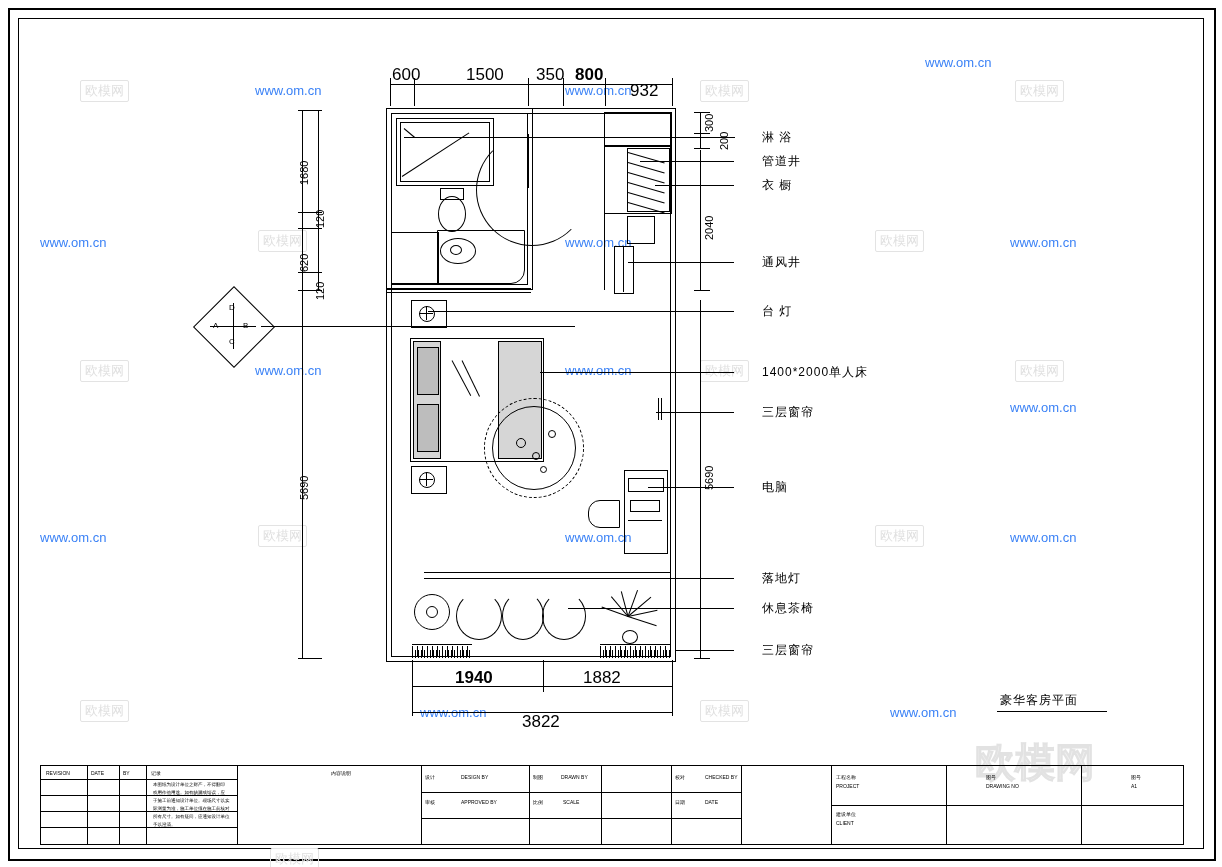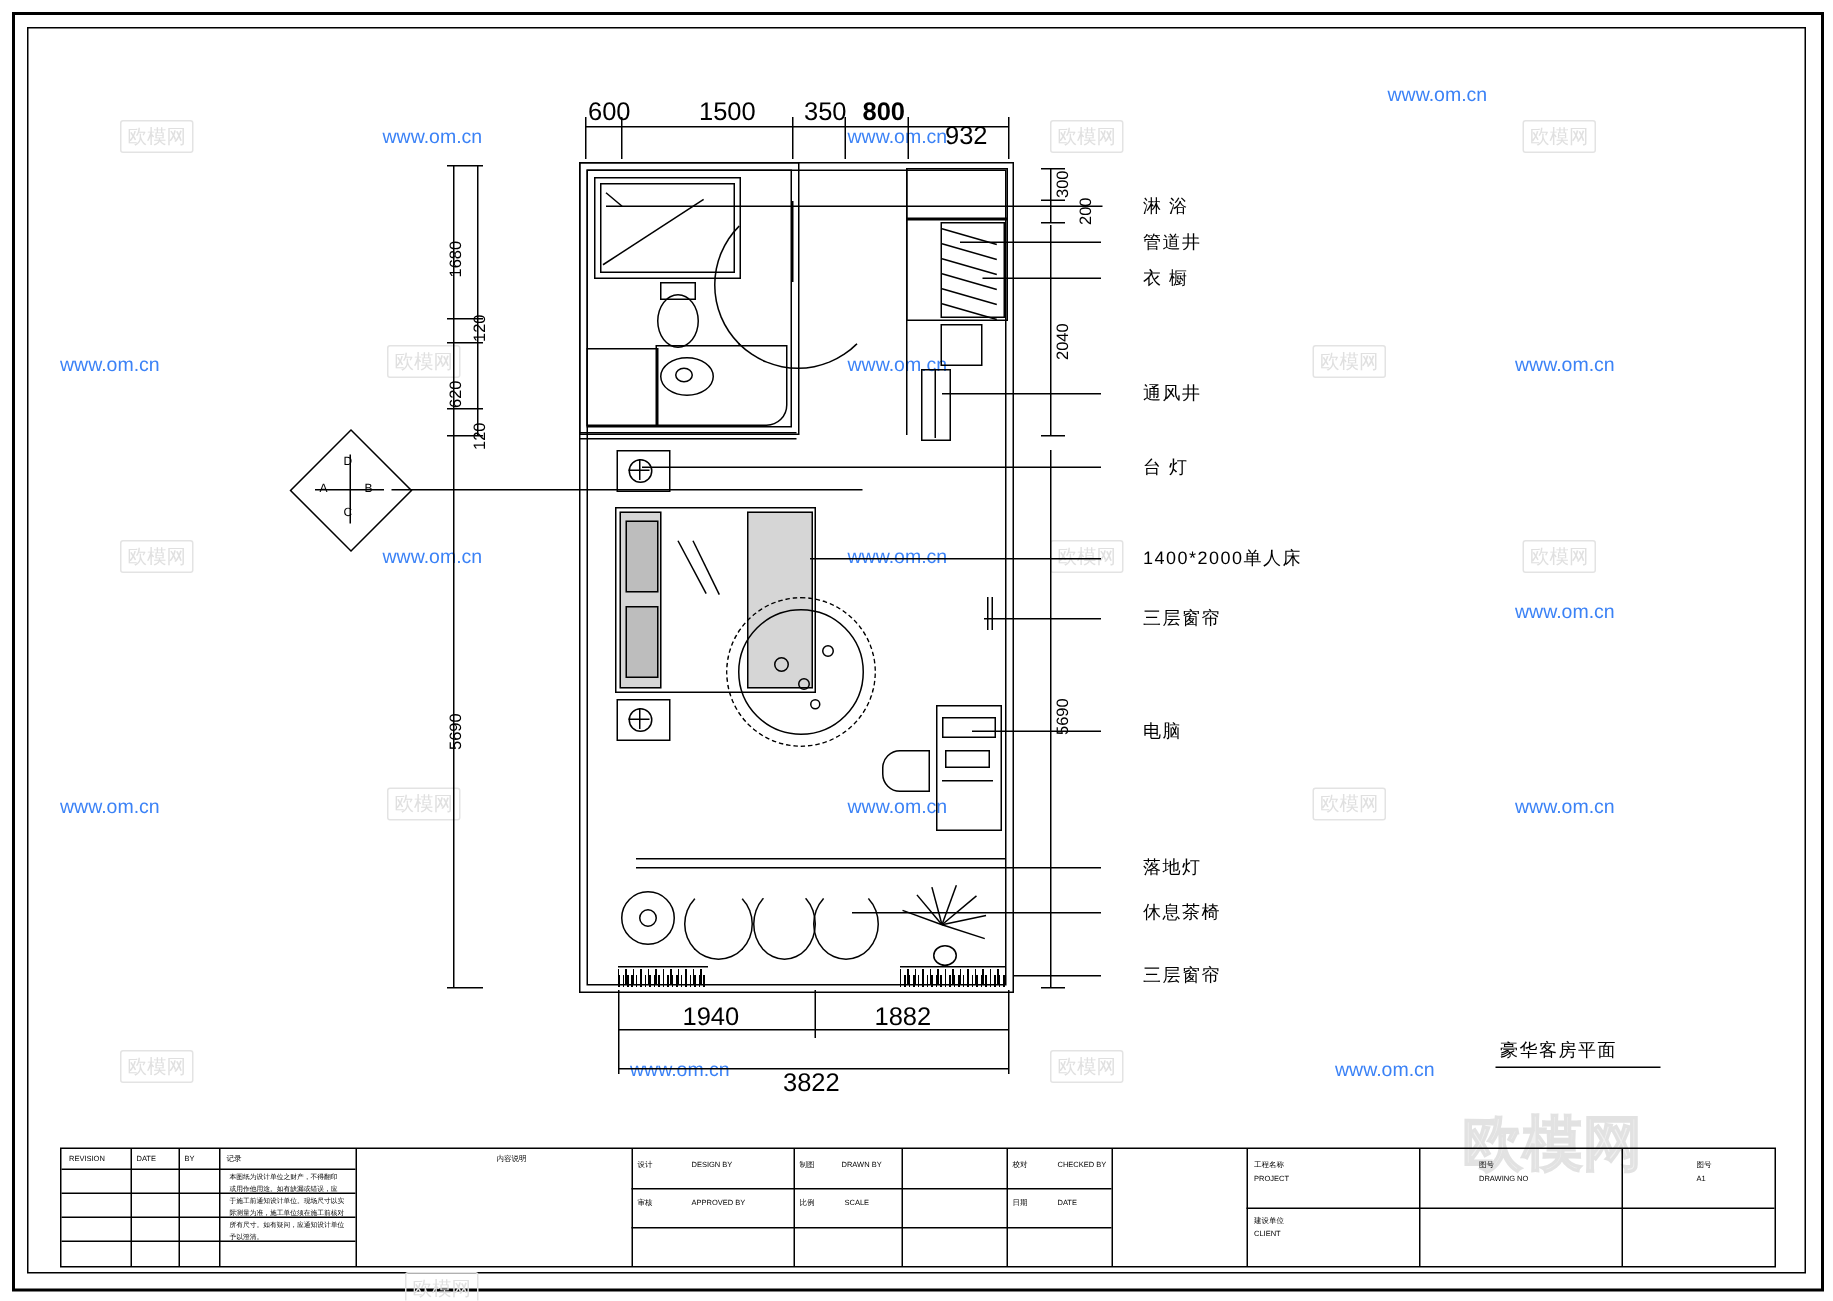--- a/index.html
+++ b/index.html
@@ -130,21 +130,21 @@
   <div class="dim-v" style="left:703px;top:132px;">300</div>
   <div class="dim-v" style="left:718px;top:150px;">200</div>
   <div class="dim-v" style="left:703px;top:240px;">2040</div>
   <div class="dim-v" style="left:703px;top:490px;">5690</div>
 
   <div class="ln hl" style="left:412px;top:686px;width:260px;"></div>
   <div class="ln hl" style="left:412px;top:712px;width:260px;"></div>
   <div class="ln vl" style="left:412px;top:660px;height:56px;"></div>
   <div class="ln vl" style="left:543px;top:660px;height:32px;"></div>
   <div class="ln vl" style="left:672px;top:660px;height:56px;"></div>
-  <div class="dim" style="left:455px;top:672px;">1940</div>
+  <div class="dim" style="left:455px;top:672px;font-weight:bold;">1940</div>
   <div class="dim" style="left:583px;top:672px;">1882</div>
   <div class="dim" style="left:522px;top:716px;">3822</div>
 
   <div class="box" style="left:386px;top:108px;width:288px;height:552px;"></div>
   <div class="box" style="left:391px;top:113px;width:278px;height:542px;"></div>
 
   <div class="box" style="left:386px;top:108px;width:145px;height:180px;"></div>
   <div class="box" style="left:391px;top:113px;width:135px;height:170px;"></div>
 
   <div class="box" style="left:396px;top:118px;width:96px;height:66px;"></div>

